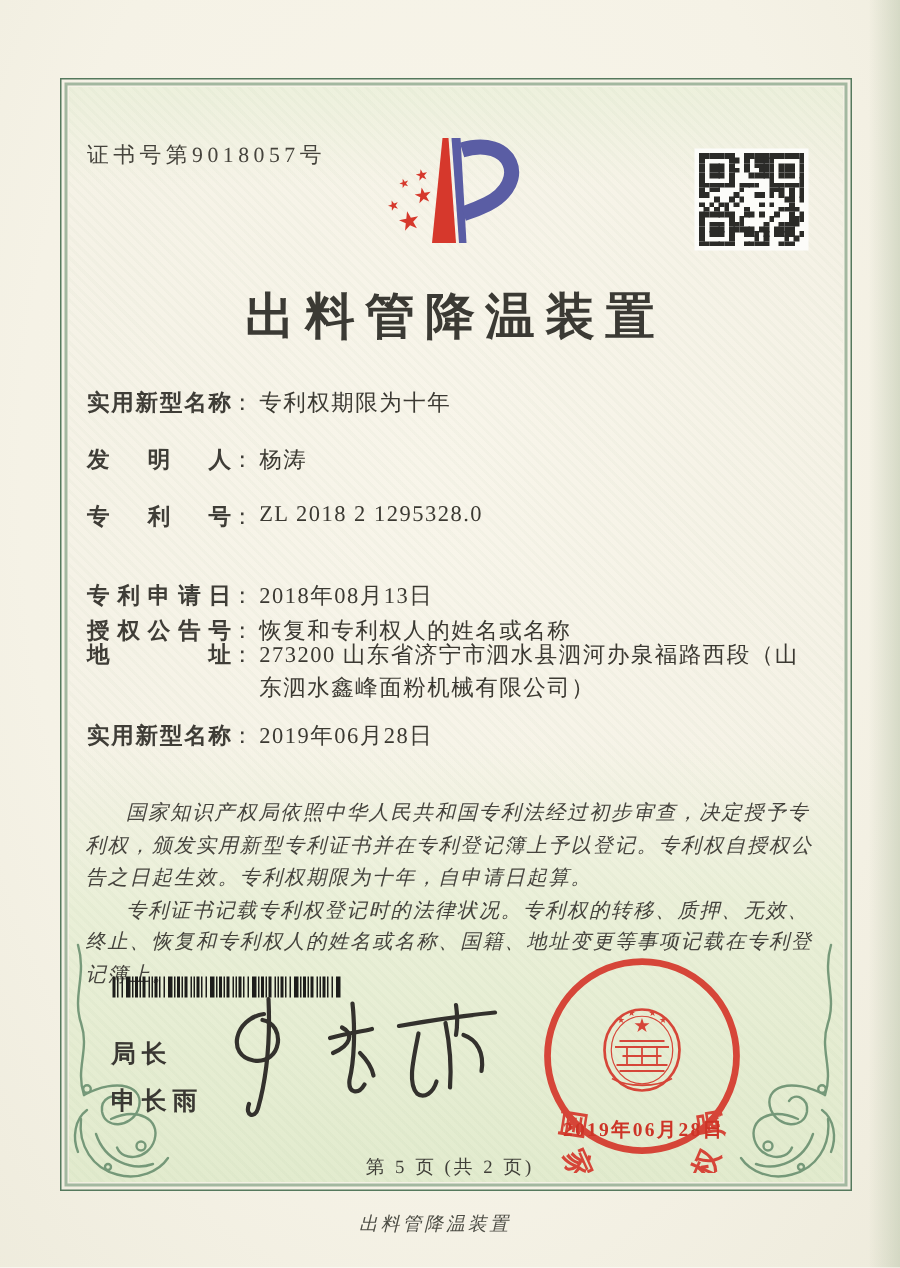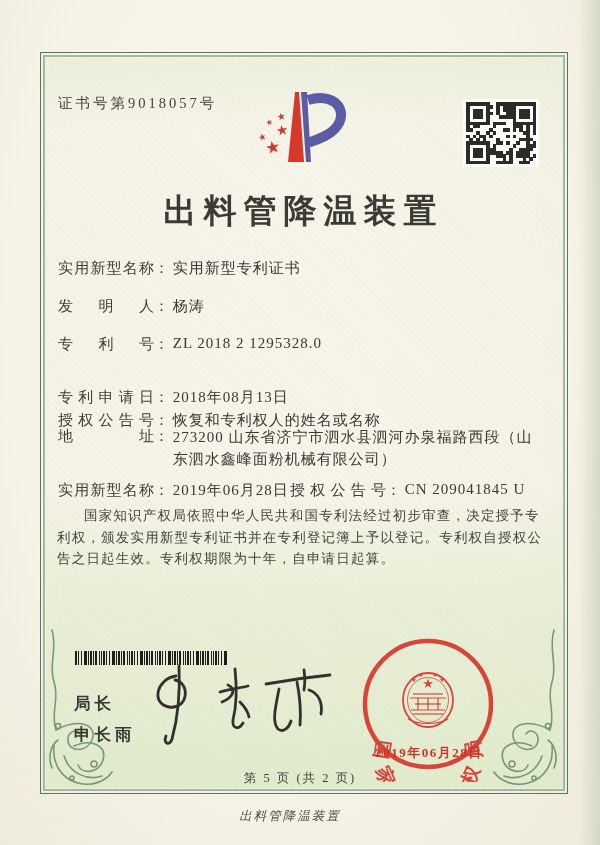--- a/index.html
+++ b/index.html
@@ -24,27 +24,27 @@
       repeating-linear-gradient(45deg, rgba(140,170,130,.045) 0 2px, rgba(0,0,0,0) 2px 5px),
       linear-gradient(180deg, rgba(228,238,210,.5) 0%, rgba(248,246,236,0) 9%,
         rgba(248,246,236,0) 60%, rgba(228,238,208,.65) 75%, rgba(223,234,202,.85) 100%);
   }
   .abs{position:absolute;}
   .cert-no{left:58px;top:94px;font-size:14.5px;letter-spacing:3px;color:#45433c;}
   .title{left:0;right:0;top:189px;text-align:center;font-size:33px;font-weight:bold;
          letter-spacing:7px;padding-left:7px;color:#3b3a34;}
   .frow{position:absolute;left:58px;width:500px;font-size:15px;color:#3f3d37;}
   .flabel{display:inline-block;width:96px;text-align:justify;text-align-last:justify;
-          vertical-align:top;}
+          vertical-align:top;font-weight:bold;}
   .fcolon{vertical-align:top;}
   .fvalue{letter-spacing:1px;color:#3b3932;vertical-align:top;}
   .fvalue-block{display:inline-block;width:368px;line-height:21.5px;vertical-align:top;}
   .grant2{position:absolute;left:232px;top:0;white-space:nowrap;}
-  .paras{left:57px;top:505px;width:489px;font-size:13.5px;line-height:21.5px;
-         letter-spacing:1.2px;color:#45433d;}
+  .paras{left:57px;top:531px;width:489px;font-size:13.5px;line-height:21.5px;
+         font-style:italic;letter-spacing:1.2px;color:#45433d;}
   .paras p{margin:0;text-indent:2em;}
   .barcode{left:75px;top:651px;width:154px;height:14px;display:flex;align-items:stretch;}
   .barcode div{background:#1d1d1b;height:100%;}
   .signer{left:74px;top:688px;font-family:"Liberation Sans","DejaVu Sans",sans-serif;
           font-size:16.5px;font-weight:600;letter-spacing:4px;color:#3a3833;line-height:31px;}
   .seal-date{left:356px;top:744px;width:146px;text-align:center;font-size:13px;
              font-weight:bold;color:#cd3427;letter-spacing:1.5px;}
   .page-info{left:0;right:0;top:770px;text-align:center;font-size:12.5px;
              letter-spacing:2px;color:#403f39;}
   .back-note{left:0;width:580px;top:808px;text-align:center;font-size:12.5px;
@@ -319,21 +319,21 @@
       <div style="left: 53.3333px; top: 58.7368px; width: 3.63333px; height: 3.56316px;"></div>
       <div style="left: 56.6667px; top: 58.7368px; width: 3.63333px; height: 3.56316px;"></div>
       <div style="left: 60px; top: 58.7368px; width: 3.63333px; height: 3.56316px;"></div>
     </div>
 </div>
 
 <div class="abs title">出料管降温装置</div>
 
 <div class="frow" style="top:259px">
   <span class="flabel">实用新型名称</span><span class="fcolon">：</span>
-  <span class="fvalue">实用新型专利证书</span>
+  <span class="fvalue">专利权期限为十年</span>
 </div>
 <div class="frow" style="top:297px">
   <span class="flabel">发明人</span><span class="fcolon">：</span>
   <span class="fvalue">杨涛</span>
 </div>
 <div class="frow" style="top:335px">
   <span class="flabel">专利号</span><span class="fcolon">：</span>
   <span class="fvalue">ZL 2018 2 1295328.0</span>
 </div>
 <div class="frow" style="top:388px">
@@ -344,28 +344,25 @@
   <span class="flabel">授权公告号</span><span class="fcolon">：</span>
   <span class="fvalue">恢复和专利权人的姓名或名称</span>
 </div>
 <div class="frow" style="top:427px">
   <span class="flabel">地址</span><span class="fcolon">：</span>
   <span class="fvalue fvalue-block">273200 山东省济宁市泗水县泗河办泉福路西段（山东泗水鑫峰面粉机械有限公司）</span>
 </div>
 <div class="frow" style="top:481px">
   <span class="flabel">实用新型名称</span><span class="fcolon">：</span>
   <span class="fvalue">2019年06月28日</span>
-  <span class="grant2">
-    <span class="flabel">授权公告号</span><span class="fcolon">：</span>
-    <span class="fvalue">CN 209041845 U</span>
-  </span>
 </div>
 
 <div class="abs paras">
   <p>国家知识产权局依照中华人民共和国专利法经过初步审查，决定授予专利权，颁发实用新型专利证书并在专利登记簿上予以登记。专利权自授权公告之日起生效。专利权期限为十年，自申请日起算。</p>
+  <p>专利证书记载专利权登记时的法律状况。专利权的转移、质押、无效、终止、恢复和专利权人的姓名或名称、国籍、地址变更等事项记载在专利登记簿上。</p>
 </div>
 
 <div class="abs barcode">
     <div style="width: 2px; margin-right: 1px;"></div>
     <div style="width: 1px; margin-right: 2px;"></div>
     <div style="width: 1px; margin-right: 2px;"></div>
     <div style="width: 3px; margin-right: 1px;"></div>
     <div style="width: 1px; margin-right: 1px;"></div>
     <div style="width: 2px; margin-right: 1px;"></div>
     <div style="width: 1px; margin-right: 1px;"></div>

